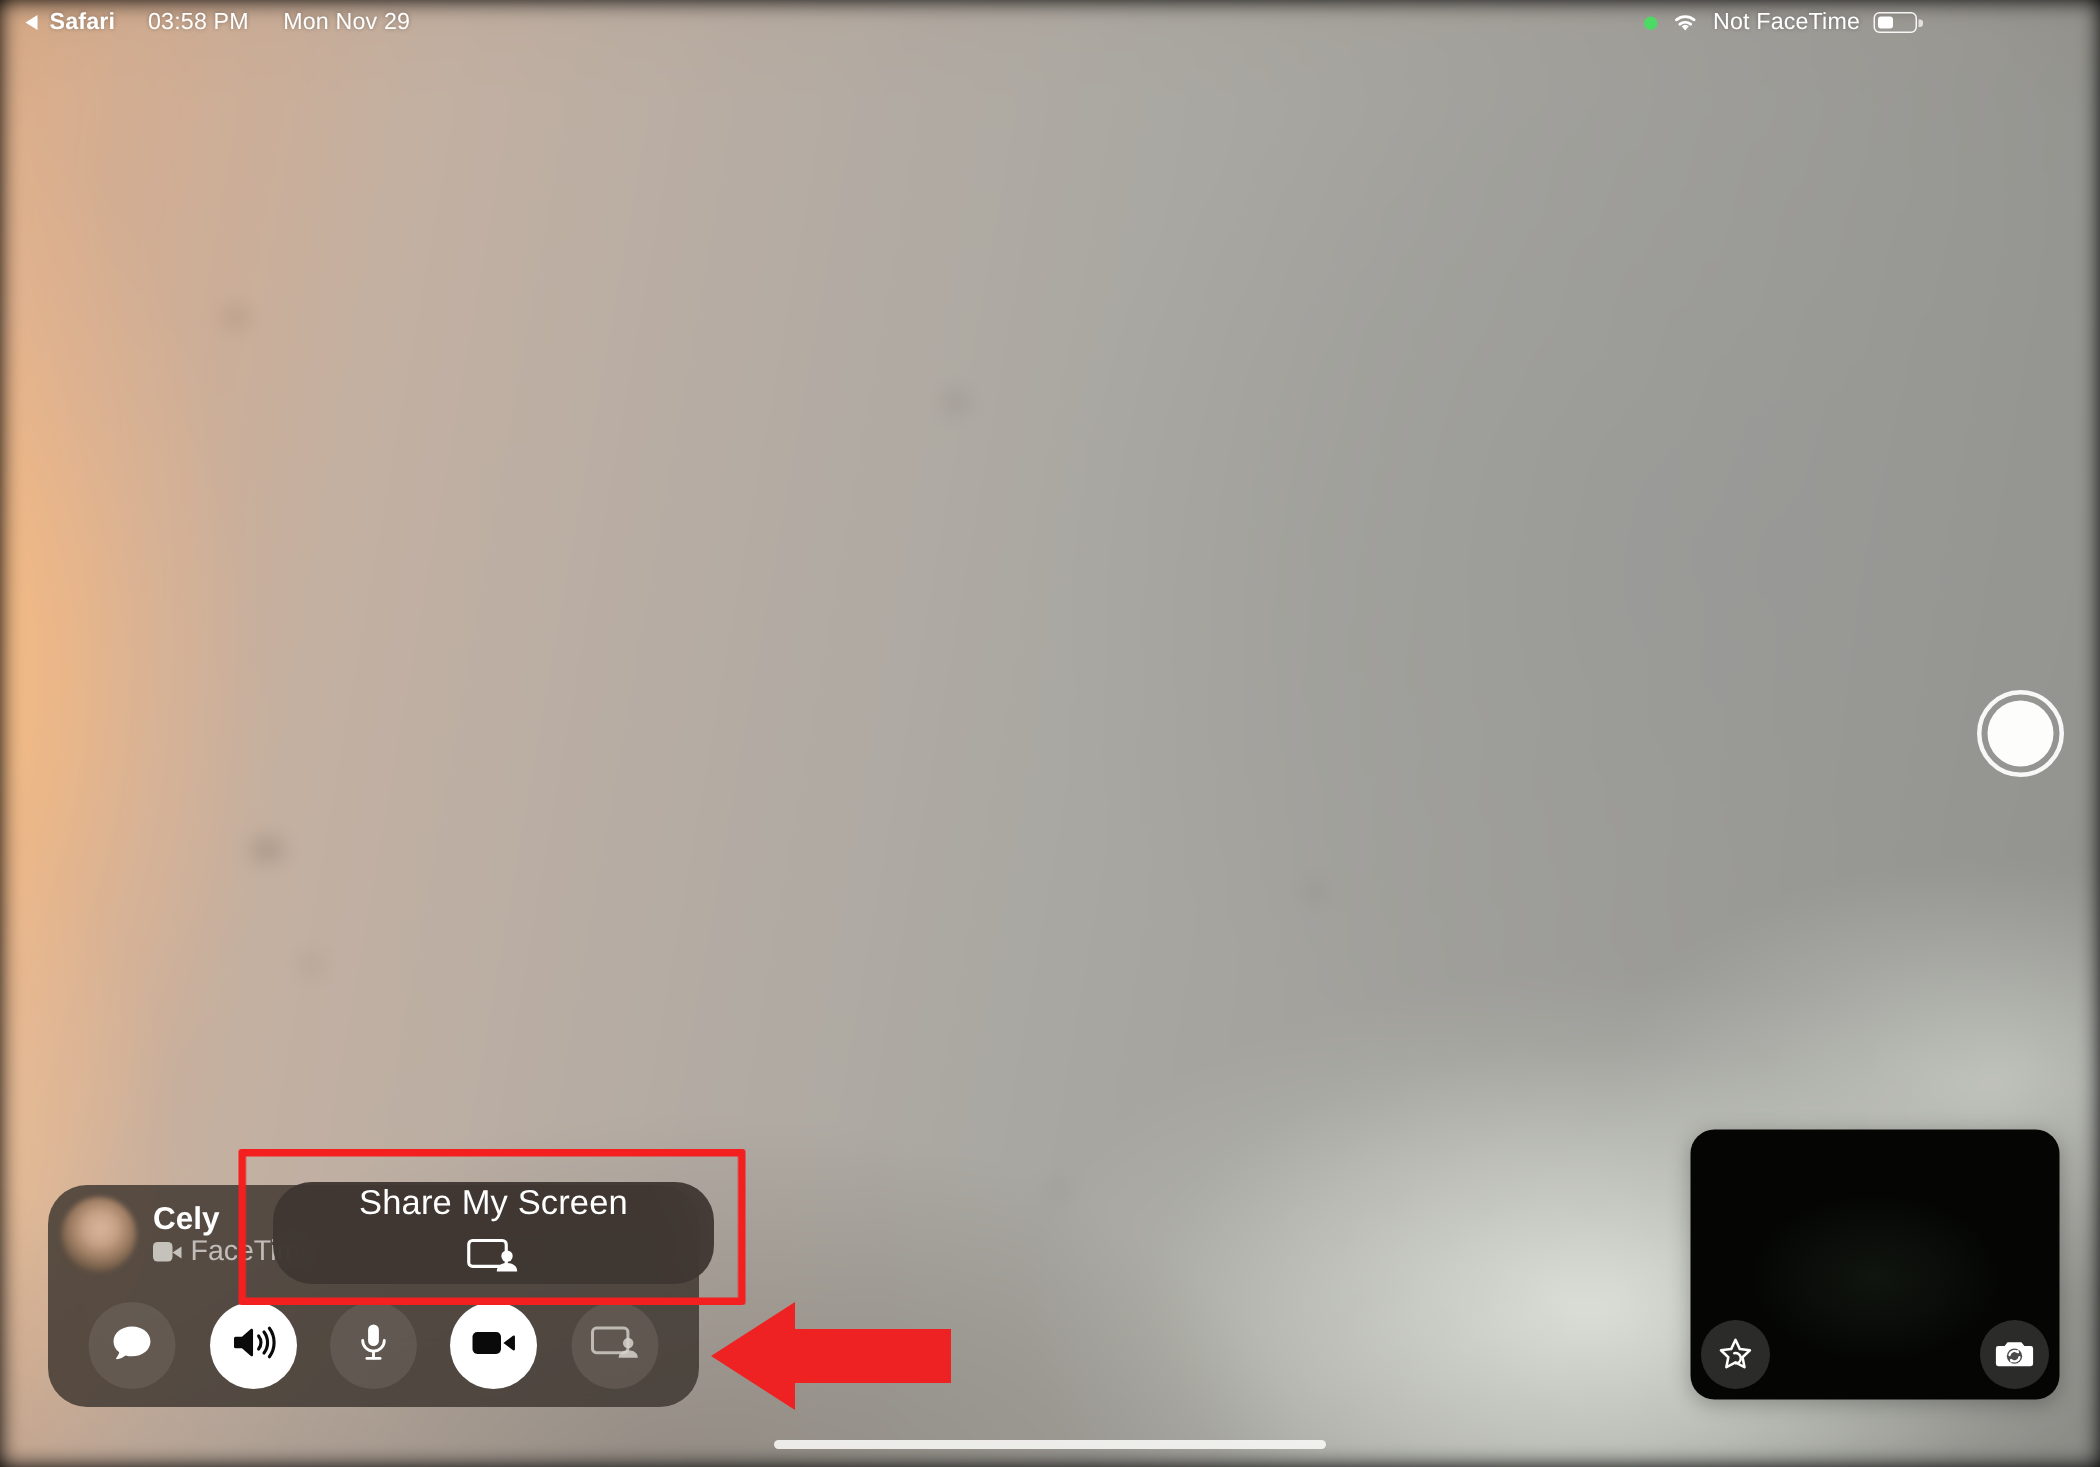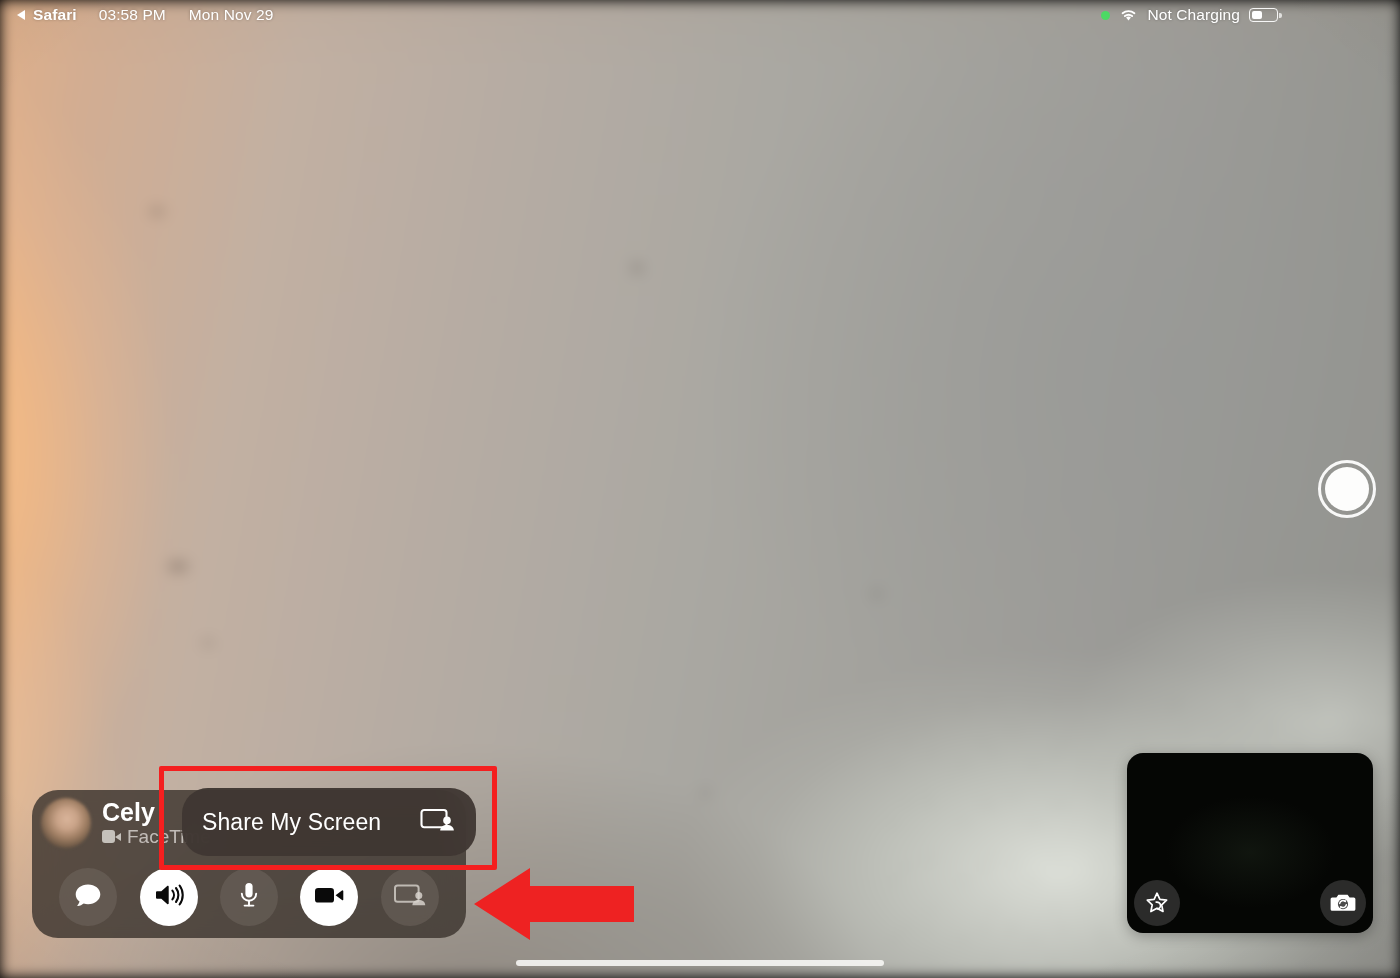--- a/index.html
+++ b/index.html
@@ -233,21 +233,21 @@
   .avatar {
     width:50px; height:50px; border-radius:50%;
     background:
       radial-gradient(circle at 52% 42%, #d9b49a 0%, #c9a388 26%,
                       #9f7e63 50%, #6e5946 72%, #4a3c30 100%);
     filter:blur(1.6px);
     flex:0 0 auto;
   }
   .caller-text { display:flex; flex-direction:column; gap:1px; }
   .caller-name {
-    color:#fff; font-size:25px; font-weight:700; line-height:1.05;
+    color:#fff; font-size:21px; font-weight:700; line-height:1.05;
   }
   .caller-sub {
     display:flex; align-items:center; gap:6px;
     color:rgba(235,232,228,0.72); font-size:19px; line-height:1.05;
   }
   .mini-cam {
     width:19px; height:13px; position:relative; flex:0 0 auto;
   }
   .mini-cam-body {
     position:absolute; left:0; top:0; width:13px; height:13px;
@@ -277,20 +277,21 @@
   
   .tooltip {
     position:absolute; left:182px; top:788px;
     width:294px; height:68px;
     background:rgba(62,54,49,0.93);
     border-radius:26px;
     display:flex; align-items:center; justify-content:space-between;
     padding:0 20px 0 20px;
     z-index:32;
     backdrop-filter:blur(14px);
+    flex-direction:column;
     -webkit-backdrop-filter:blur(14px);
   }
   .tooltip-label {
     color:#fff; font-size:23px; font-weight:400; letter-spacing:0.1px;
     white-space:nowrap;
   }
 
   
   .red-rect {
     position:absolute; left:159px; top:766px;
@@ -349,21 +350,21 @@
     </div>
     <div class="sb-right">
       <div class="sb-greendot"></div>
       <div class="sb-wifi">
         <svg width="19" height="14" viewBox="0 0 19 14">
           <path d="M9.5 12.4l2.4-2.9a3.7 3.7 0 0 0-4.8 0z" fill="#fff"></path>
           <path d="M3.6 5.2a9.4 9.4 0 0 1 11.8 0" stroke="#fff" stroke-width="1.9" fill="none" stroke-linecap="round"></path>
           <path d="M5.9 8.1a6 6 0 0 1 7.2 0" stroke="#fff" stroke-width="1.9" fill="none" stroke-linecap="round"></path>
         </svg>
       </div>
-      <span class="sb-charge">Not Charging</span>
+      <span class="sb-charge">Not FaceTime</span>
       <div class="sb-batt">
         <div class="sb-batt-fill"></div>
       </div>
     </div>
   </div>
 
   <div class="shutter">
     <div class="shutter-inner"></div>
   </div>
 

